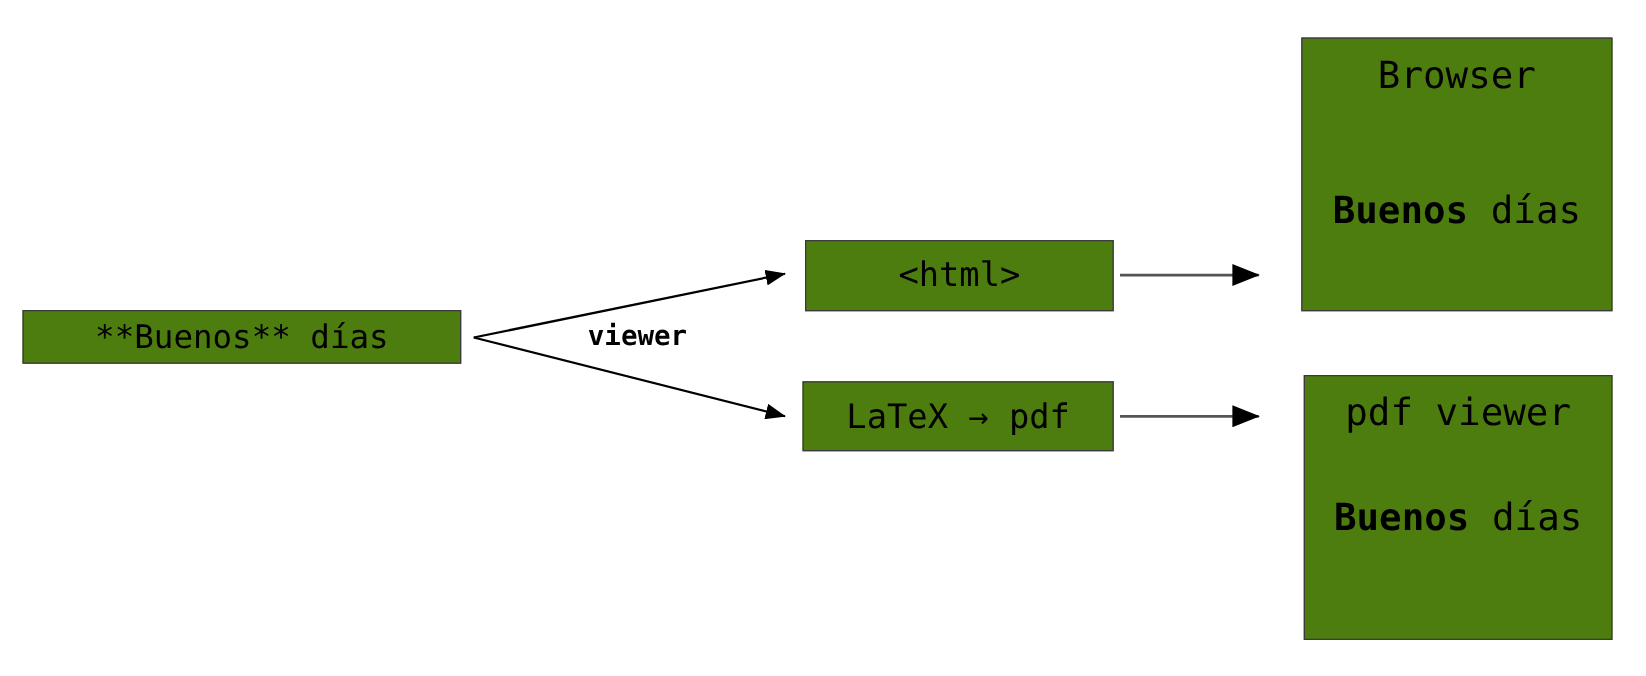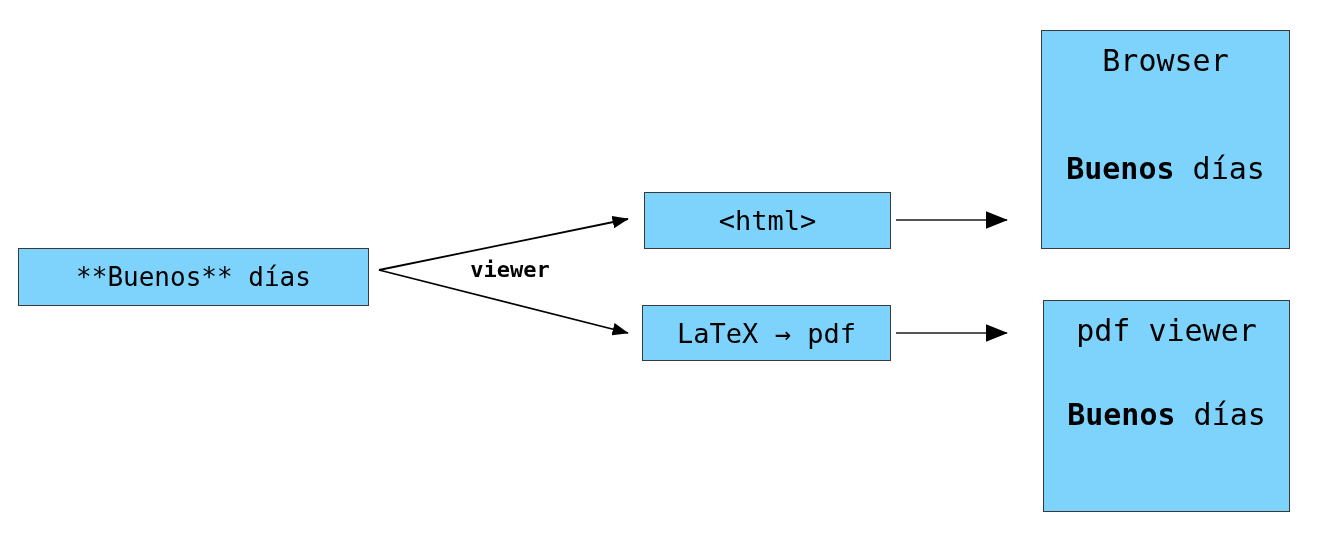--- a/index.html
+++ b/index.html
@@ -12,40 +12,40 @@
     width: 1317px;
     height: 541px;
     background: #ffffff;
     font-family: "DejaVu Sans Mono", "Liberation Mono", monospace;
     overflow: hidden;
   }
   .node {
     position: absolute;
     box-sizing: border-box;
     border: 1.5px solid #3a3a3a;
-    background: #7dd3fc;
+    background: #4d7c0f;
   }
   .node-center {
     display: flex;
     align-items: center;
     justify-content: center;
   }
   .mono-text {
     font-family: "DejaVu Sans Mono", "Liberation Mono", monospace;
     color: #000000;
     white-space: pre;
     letter-spacing: 0px;
   }
 
   
   #source-node {
     left: 18px;
     top: 248px;
     width: 351px;
-    height: 58px;
+    height: 43px;
   }
   #source-node .mono-text { font-size: 26px; }
 
   
   #html-node {
     left: 644px;
     top: 192px;
     width: 247px;
     height: 57px;
   }

